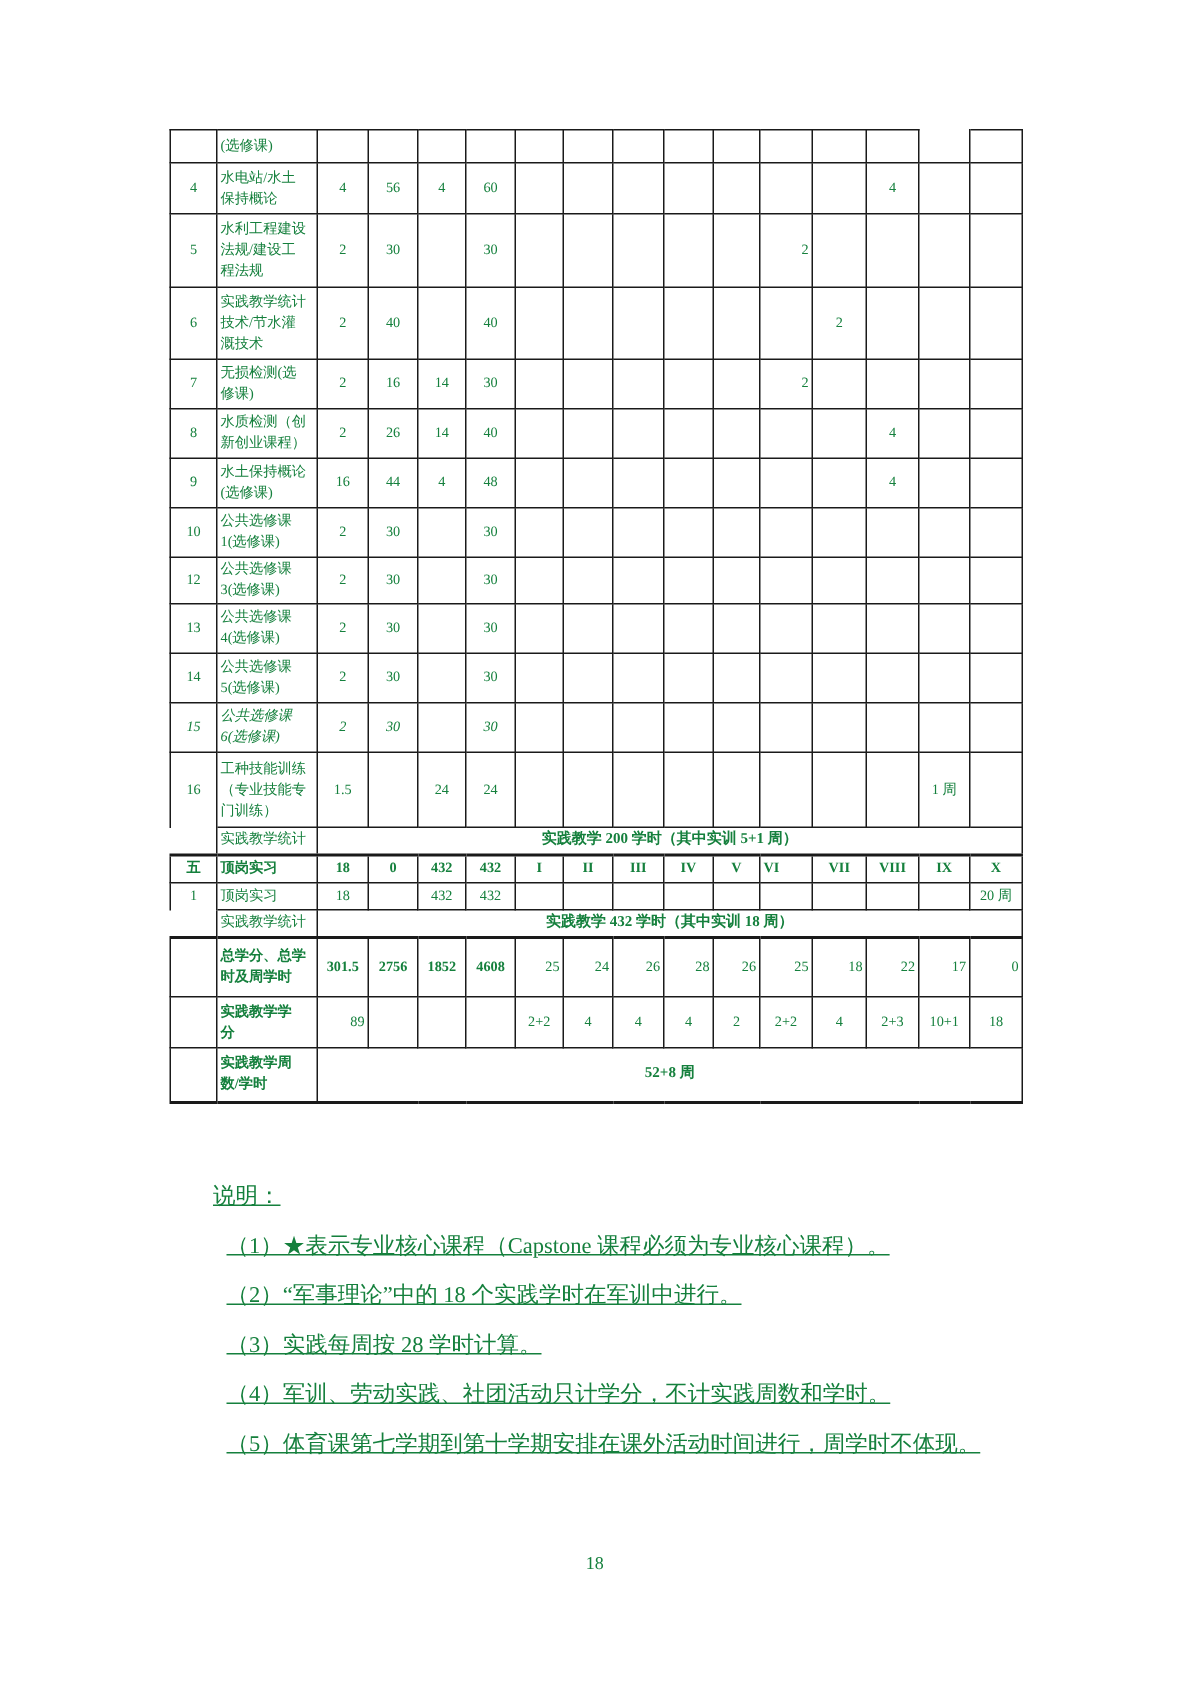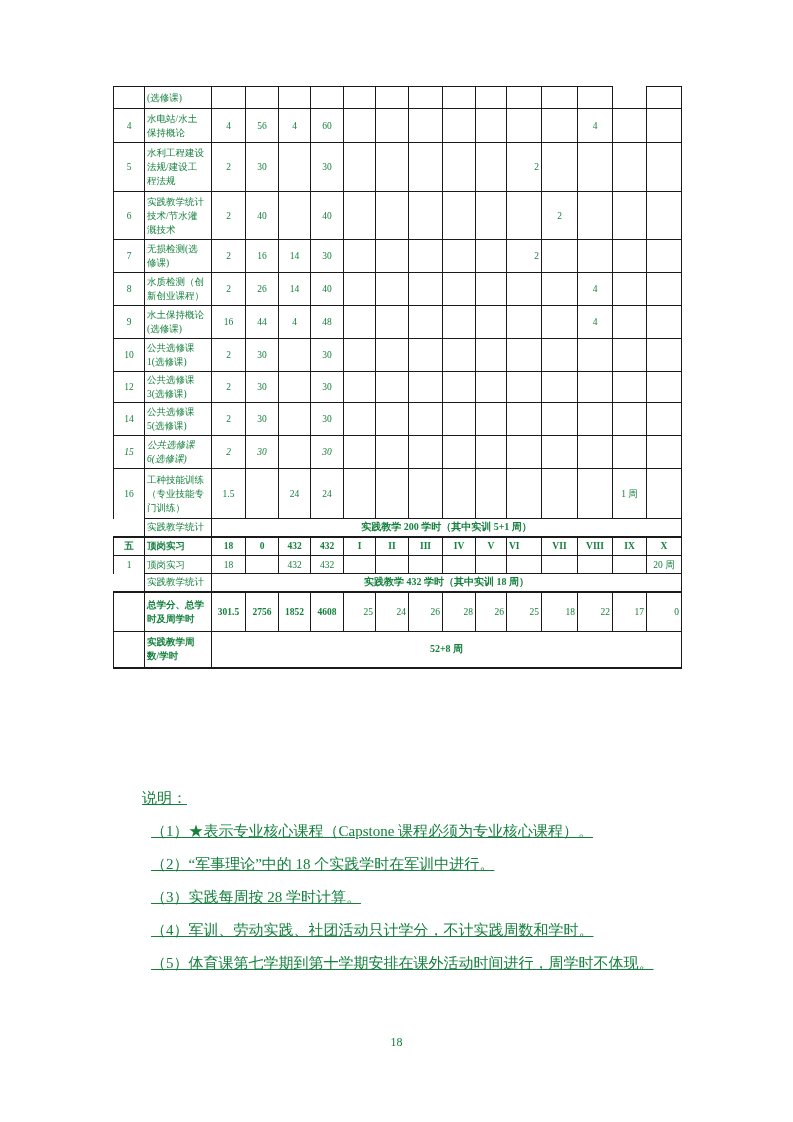--- a/index.html
+++ b/index.html
@@ -228,20 +228,39 @@
           <td></td>
           <td></td>
           <td></td>
           <td></td>
           <td></td>
           <td></td>
           <td></td>
           <td></td>
         </tr>
         <tr style="height: 33px;">
+          <td>13</td>
+          <td class="al">公共选修课
+4(选修课)</td>
+          <td>2</td>
+          <td>30</td>
+          <td></td>
+          <td>30</td>
+          <td></td>
+          <td></td>
+          <td></td>
+          <td></td>
+          <td></td>
+          <td></td>
+          <td></td>
+          <td></td>
+          <td></td>
+          <td></td>
+        </tr>
+        <tr style="height: 33px;">
           <td>14</td>
           <td class="al">公共选修课
 5(选修课)</td>
           <td>2</td>
           <td>30</td>
           <td></td>
           <td>30</td>
           <td></td>
           <td></td>
           <td></td>
@@ -350,20 +369,39 @@
           <td class="ar">24</td>
           <td class="ar">26</td>
           <td class="ar">28</td>
           <td class="ar">26</td>
           <td class="ar">25</td>
           <td class="ar">18</td>
           <td class="ar">22</td>
           <td class="ar">17</td>
           <td class="ar">0</td>
         </tr>
+        <tr style="height: 34px;">
+          <td></td>
+          <td class="b al">实践教学学
+分</td>
+          <td class="ar">89</td>
+          <td></td>
+          <td></td>
+          <td></td>
+          <td>2+2</td>
+          <td>4</td>
+          <td>4</td>
+          <td>4</td>
+          <td>2</td>
+          <td>2+2</td>
+          <td>4</td>
+          <td>2+3</td>
+          <td>10+1</td>
+          <td>18</td>
+        </tr>
         <tr class="bb" style="height: 36px;">
           <td></td>
           <td class="b al">实践教学周
 数/学时</td>
           <td colspan="14" class="b sp">52+8 周</td>
         </tr>
       </tbody>
   </table>
 
   <div class="notes">

